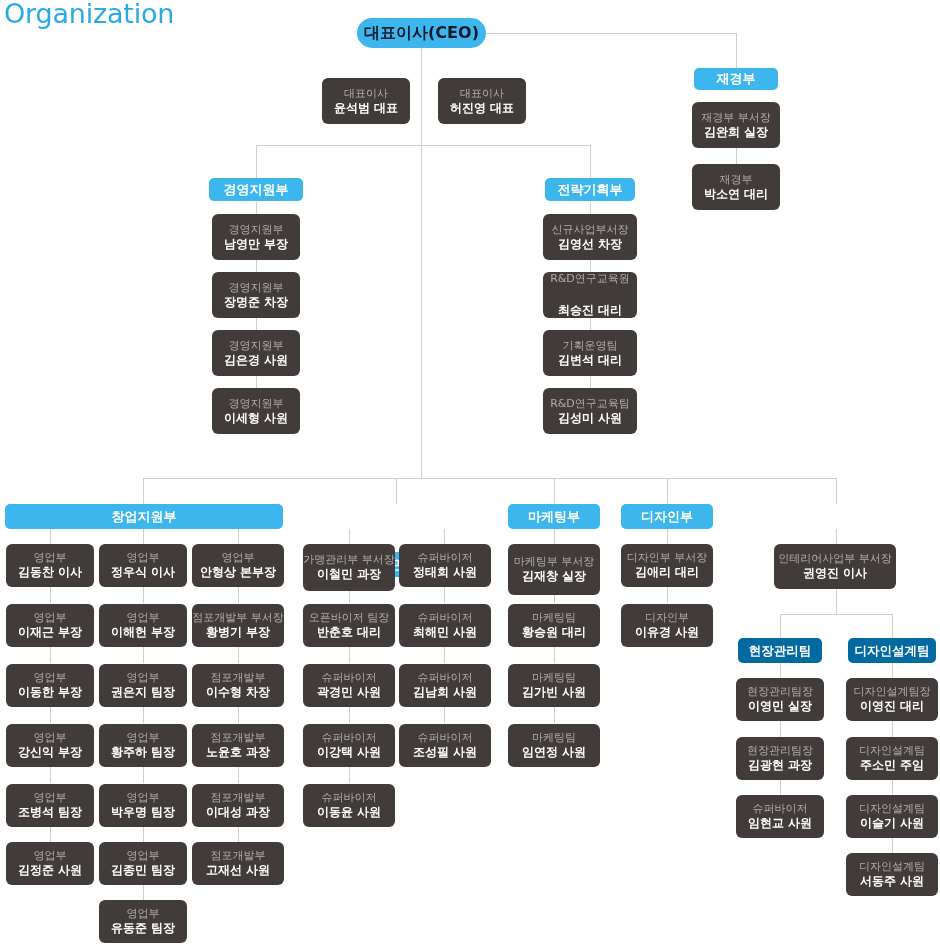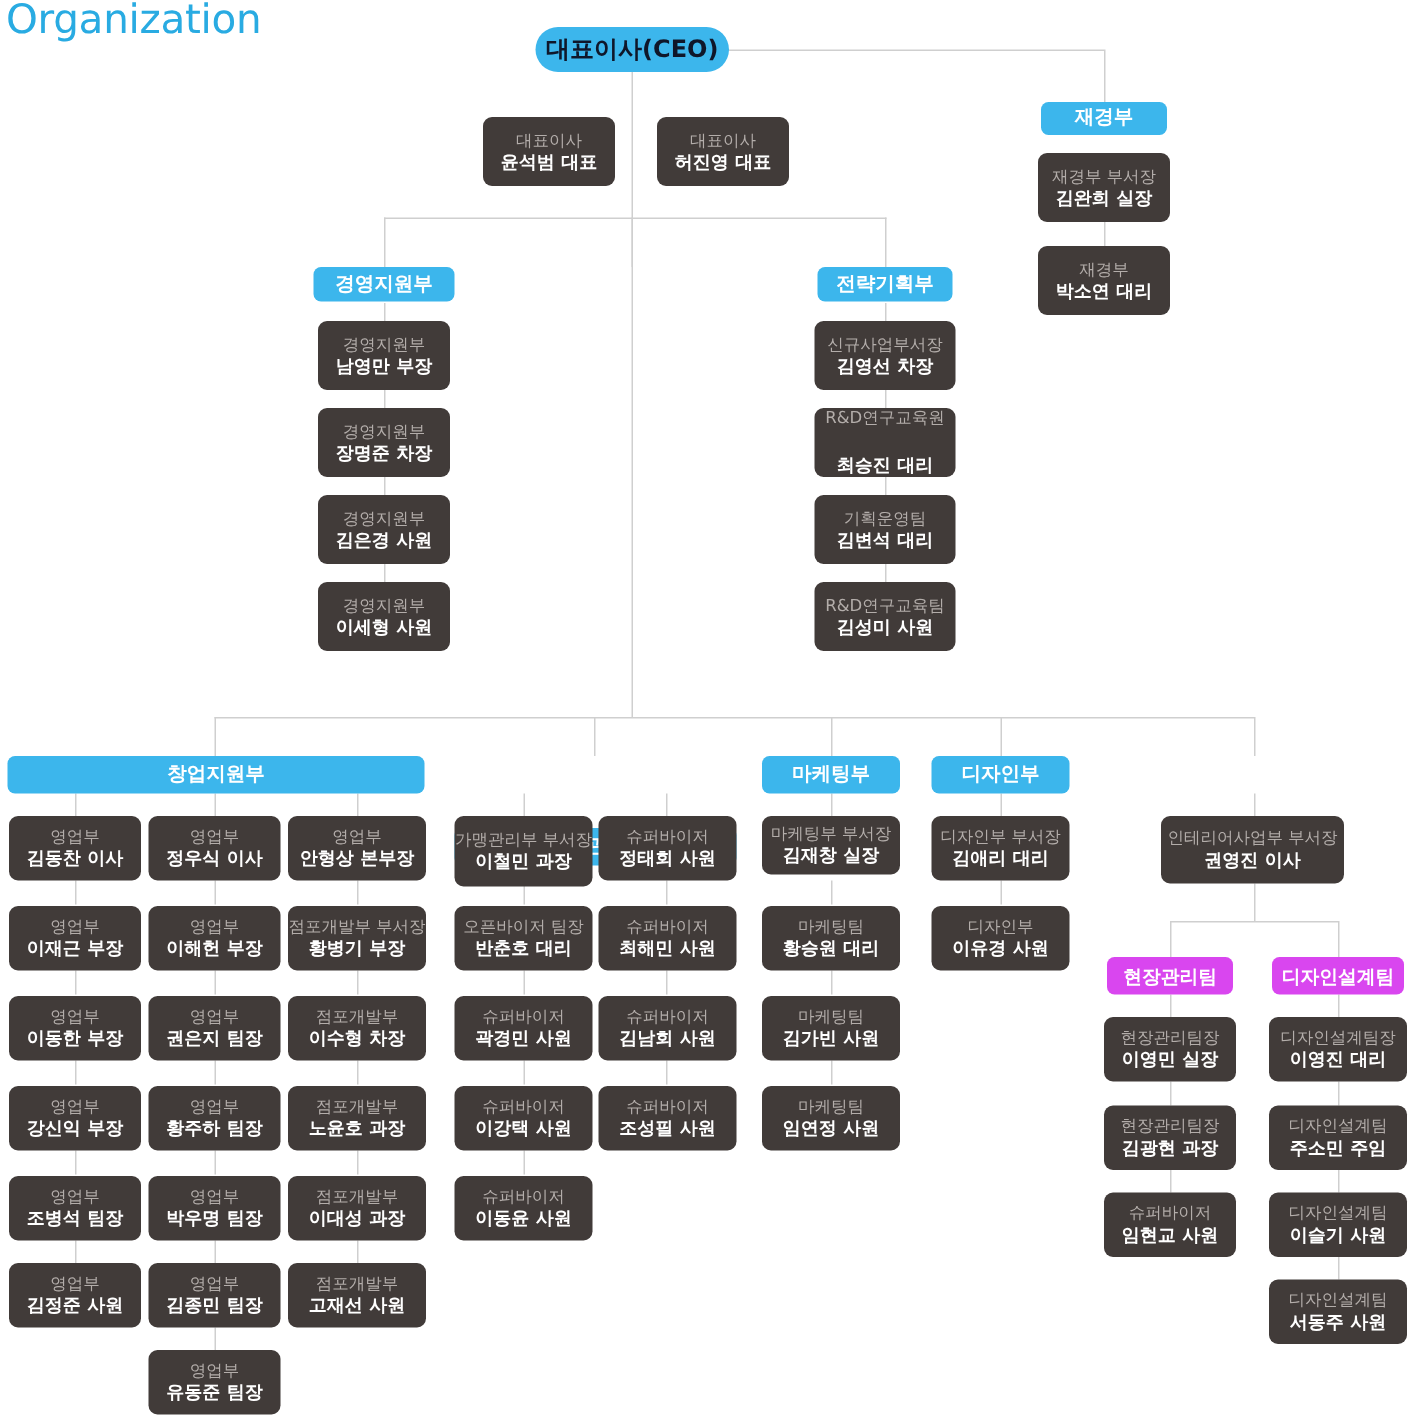--- a/index.html
+++ b/index.html
@@ -95,21 +95,21 @@
   .box.ceo .title {
     color: #0f172a;
     font-size: 16px;
     font-weight: 700;
     line-height: 16px;
     white-space: nowrap;
   }
 
   
   .box.team-head {
-    background: #d946ef;
+    background: #0369a1;
     border-radius: 5px;
   }
   .box.team-head .title {
     color: #FFFFFF;
     font-size: 12.5px;
     font-weight: 700;
     line-height: 15px;
     white-space: nowrap;
   }
 </style>
@@ -394,21 +394,21 @@
     <span class="person">김남회 사원</span>
   </div>
   <div class="box staff" style="left:399px; top:724px; width:92px; height:43px;">
     <span class="dept">슈퍼바이저</span>
     <span class="person">조성필 사원</span>
   </div>
 
   <div class="box dept-head" style="left:508px; top:504px; width:92px; height:25px;">
     <span class="title">마케팅부</span>
   </div>
-  <div class="box staff" style="left:508px; top:544px; width:92px; height:39px;">
+  <div class="box staff" style="left:508px; top:544px; width:92px; height:51px;">
     <span class="dept">마케팅부 부서장</span>
     <span class="person">김재창 실장</span>
   </div>
   <div class="box staff" style="left:508px; top:604px; width:92px; height:43px;">
     <span class="dept">마케팅팀</span>
     <span class="person">황승원 대리</span>
   </div>
   <div class="box staff" style="left:508px; top:664px; width:92px; height:43px;">
     <span class="dept">마케팅팀</span>
     <span class="person">김가빈 사원</span>

